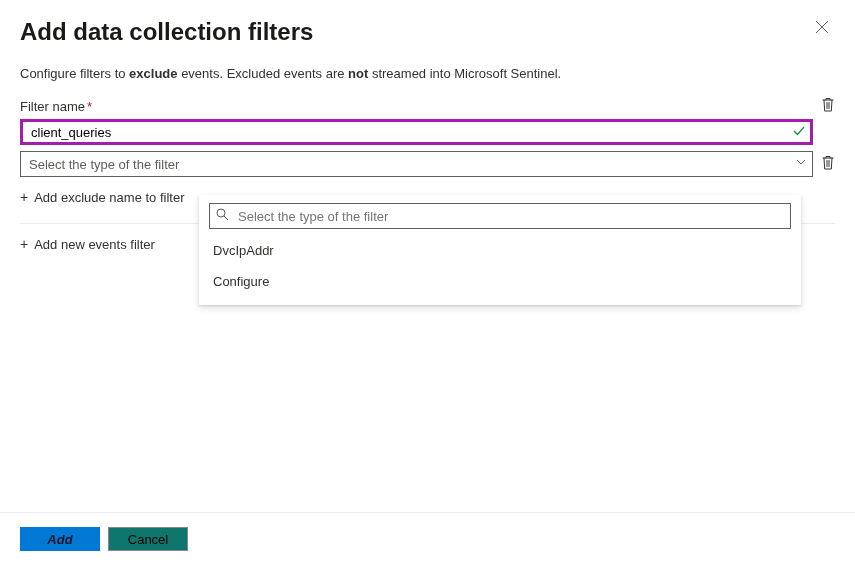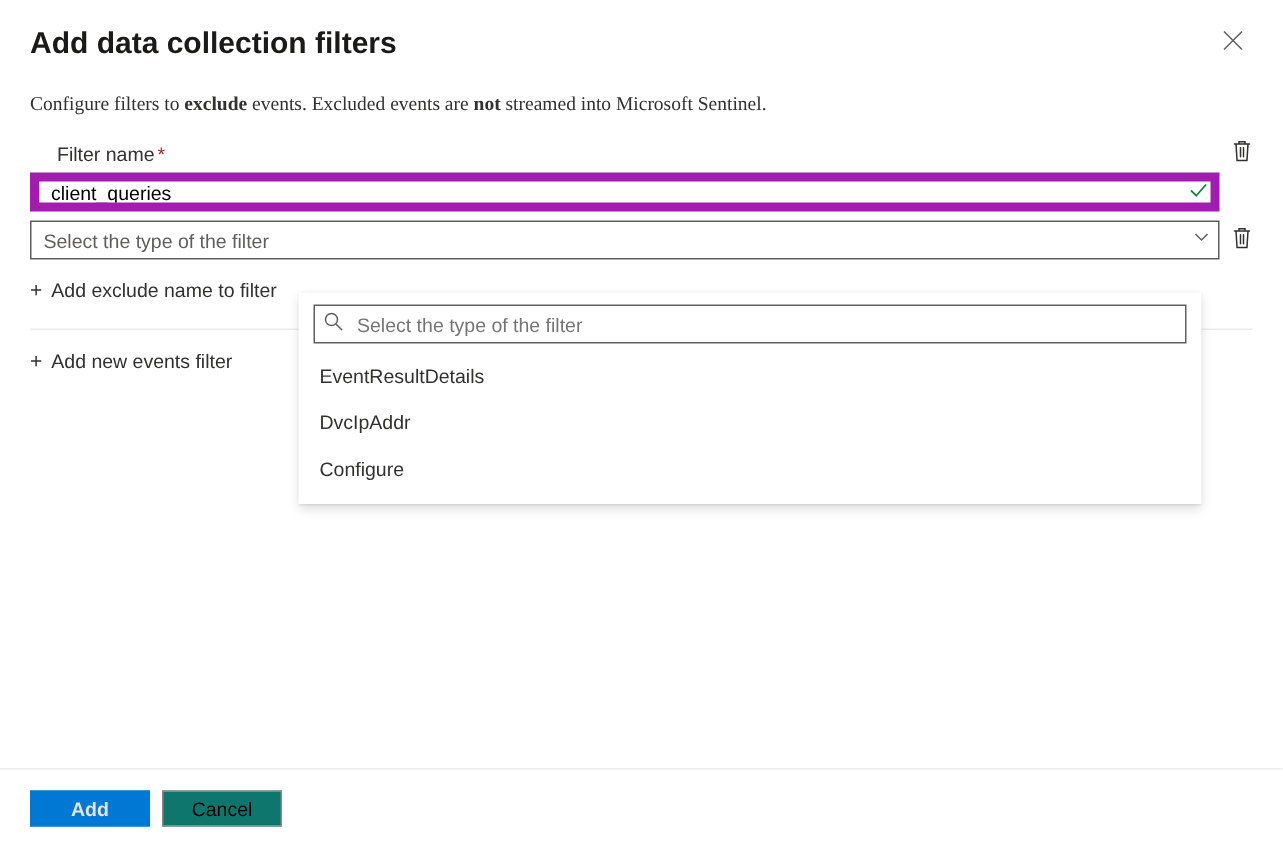--- a/index.html
+++ b/index.html
@@ -12,59 +12,57 @@
       position: relative;
       background: #fff;
     }
     .header {
       display: flex;
       justify-content: space-between;
       align-items: flex-start;
       padding: 18px 20px 8px 20px;
     }
     h1 {
-      font-size: 20px;
+      font-size: 24px;
       font-weight: 600;
       color: #1b1a19;
     }
     .close-btn {
       cursor: pointer;
       color: #605e5c;
       font-size: 14px;
       padding: 2px 6px;
     }
     .desc {
       padding: 12px 20px 10px 20px;
       font-size: 13px;
       color: #323130;
-      font-family: Liberation Serif, serif;
     }
     .desc b { font-weight: 600; }
     .field-row {
       display: flex;
       align-items: flex-start;
       padding: 0 20px;
       gap: 8px;
     }
     .field-col { flex: 1; position: relative; }
     .label-row {
       display: flex;
       align-items: center;
       padding: 6px 20px 3px 20px;
       gap: 8px;
     }
     .label {
       font-size: 13px;
       color: #323130;
-      margin-left: 18px;
     }
     .req { color: #a4262c; margin-left: 2px; }
     .input-text {
       width: 100%;
-      border: 6px solid #a21caf;
+      border: 3px solid #a21caf;
       padding: 5px 28px 5px 8px;
       font-size: 13px;
       font-family: inherit;
       height: 26px;
       outline: none;
     }
     .check-icon {
       position: absolute;
       right: 7px;
       top: 5px;
@@ -166,22 +164,23 @@
       font-size: 13px;
       font-family: inherit;
       border: 1px solid #8a8886;
       background: #0f766e;
       cursor: pointer;
       padding: 0 14px;
     }
     .btn-primary {
       background: #0078d4;
       border-color: #0078d4;
-      color: #e5e5e5;
+      color: #0f172a;
       font-weight: 600;
+      font-style: italic;
     }
   </style>
 </head>
 <body>
 
 
 
 <div class="header">
   <h1>Add data collection filters</h1>
   <span class="close-btn">
@@ -253,21 +252,20 @@
   <div class="dd-search-wrap">
     <span class="dd-search-icon">
       <svg width="13" height="13" viewBox="0 0 13 13">
           <circle cx="5" cy="5" r="4" stroke="#605e5c" stroke-width="1" fill="none"></circle>
           <path d="M8 8 L12 12" stroke="#605e5c" stroke-width="1"></path>
         </svg>
     </span>
     <input class="dd-search" type="text" placeholder="Select the type of the filter" style="">
   </div>
   <div id="dd-list">
-      <div class="dd-item">EventResultDetails</div>
       <div class="dd-item">DvcIpAddr</div>
       <div class="dd-item">Configure</div>
     </div>
 </div>
 
 <div class="footer">
   <button class="btn btn-primary">Add</button>
   <button class="btn">Cancel</button>
 </div>
 

